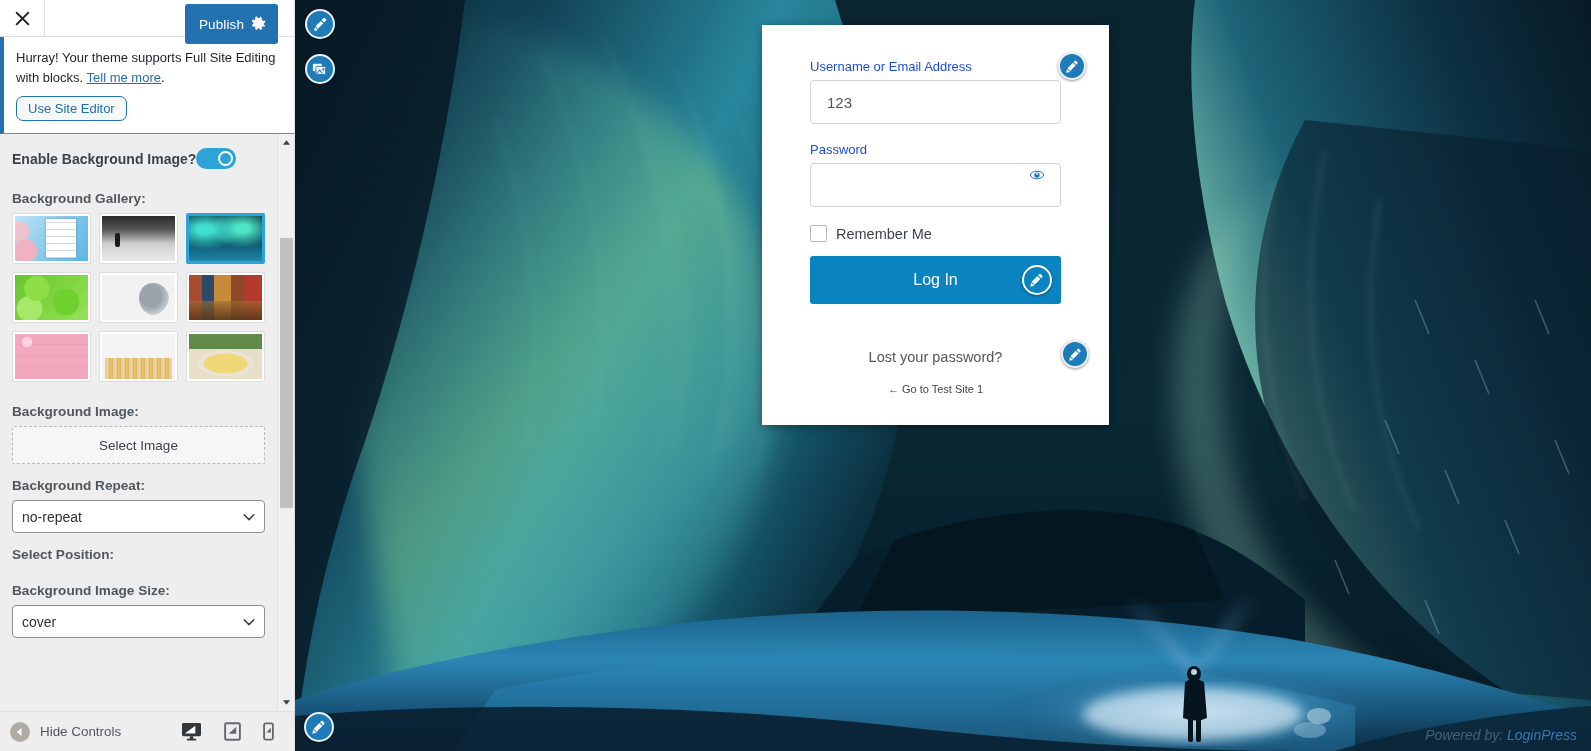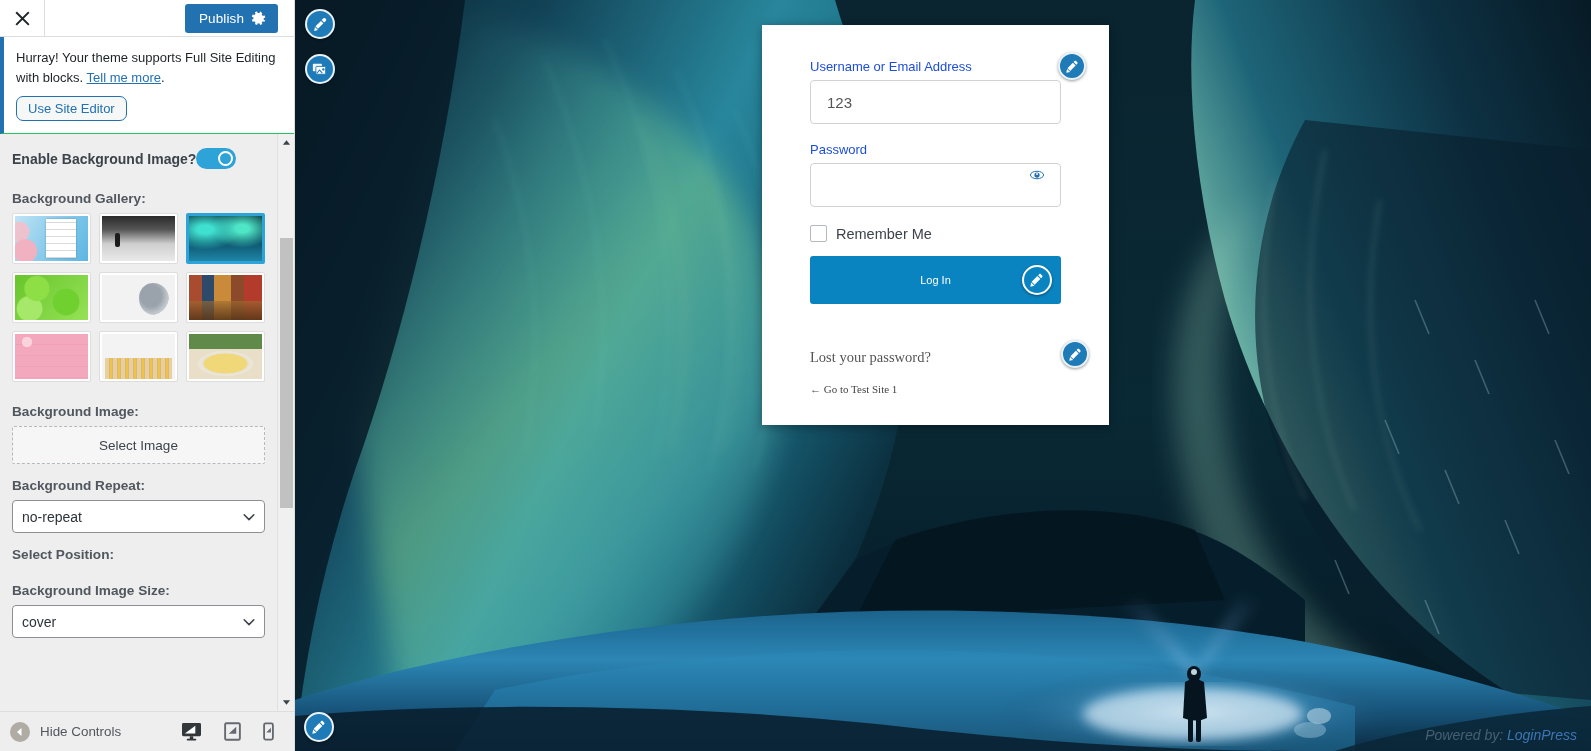--- a/index.html
+++ b/index.html
@@ -33,21 +33,21 @@
     cursor: pointer; background: #fff;
   }
   #cz-close svg { width: 15px; height: 15px; }
   #cz-spacer { flex: 1; }
   #cz-publish {
     display: flex; align-items: center;
     background: #2271b1; color: #fff;
     border-radius: 3px;
     margin: 4px 16px 4px 0;
     padding: 0 4px 0 14px;
-    height: 29px;
+    height: 40px;
     cursor: pointer;
     font-size: 13.5px;
   }
   #cz-publish .pub-label { font-weight: 400; letter-spacing: .1px; }
   #cz-gear { width: 30px; display:flex; align-items:center; justify-content:center; }
   #cz-gear svg { width: 16px; height: 16px; }
 
   
   #cz-notice {
     background: #fff;
@@ -281,29 +281,29 @@
   #remember-box {
     width: 17px; height: 17px; border: 1px solid #b4b9be; background:#fff;
     border-radius: 2px; margin-right: 9px; cursor: pointer; flex:0 0 auto;
   }
   #remember-label { font-size: 14.5px; color: #3c434a; }
 
   #login-btn {
     width: 100%; height: 48px;
     background: #0a84c1; color: #fff;
     border: none; border-radius: 3px;
-    font-size: 11px; cursor: pointer;
+    font-size: 16px; cursor: pointer;
     display: flex; align-items: center; justify-content: center;
     position: relative;
     font-family: "Liberation Sans", sans-serif;
   }
   #badge-login { right: 9px; top: 50%; transform: translateY(-50%); width: 30px; height: 30px;
     background: #0a84c1; border: 2px solid #fff; }
 
-  #links { margin-top: 44px; text-align: left; position: relative; font-family: Liberation Serif, serif; }
+  #links { margin-top: 44px; text-align: center; position: relative; }
   #lost-link {
     font-size: 14.5px; color: #555; text-decoration: none; display: inline-block;
   }
   #badge-lost { right: -28px; top: -8px; width: 28px; height: 28px; }
   #site-link {
     display: block; margin-top: 17px;
     font-size: 11px; color: #444; text-decoration: none;
   }
 
   #powered {

